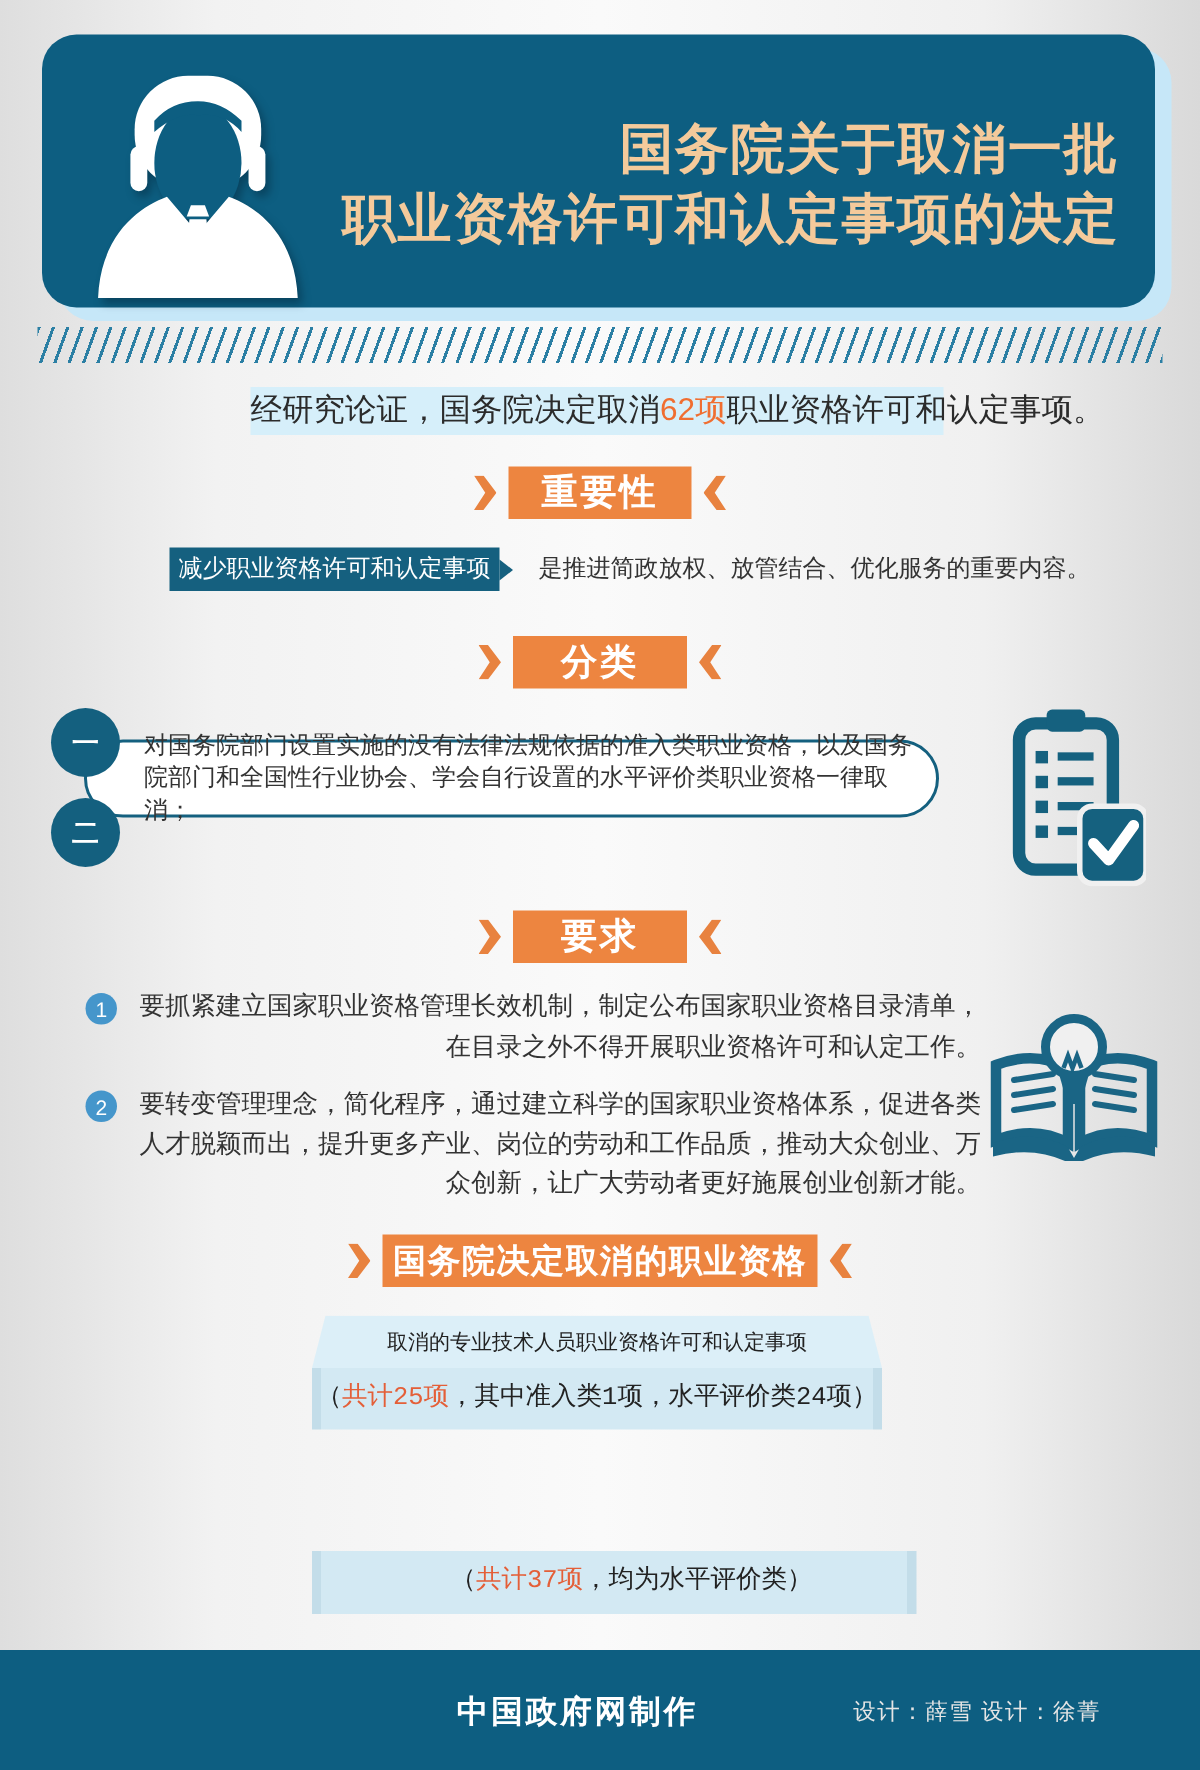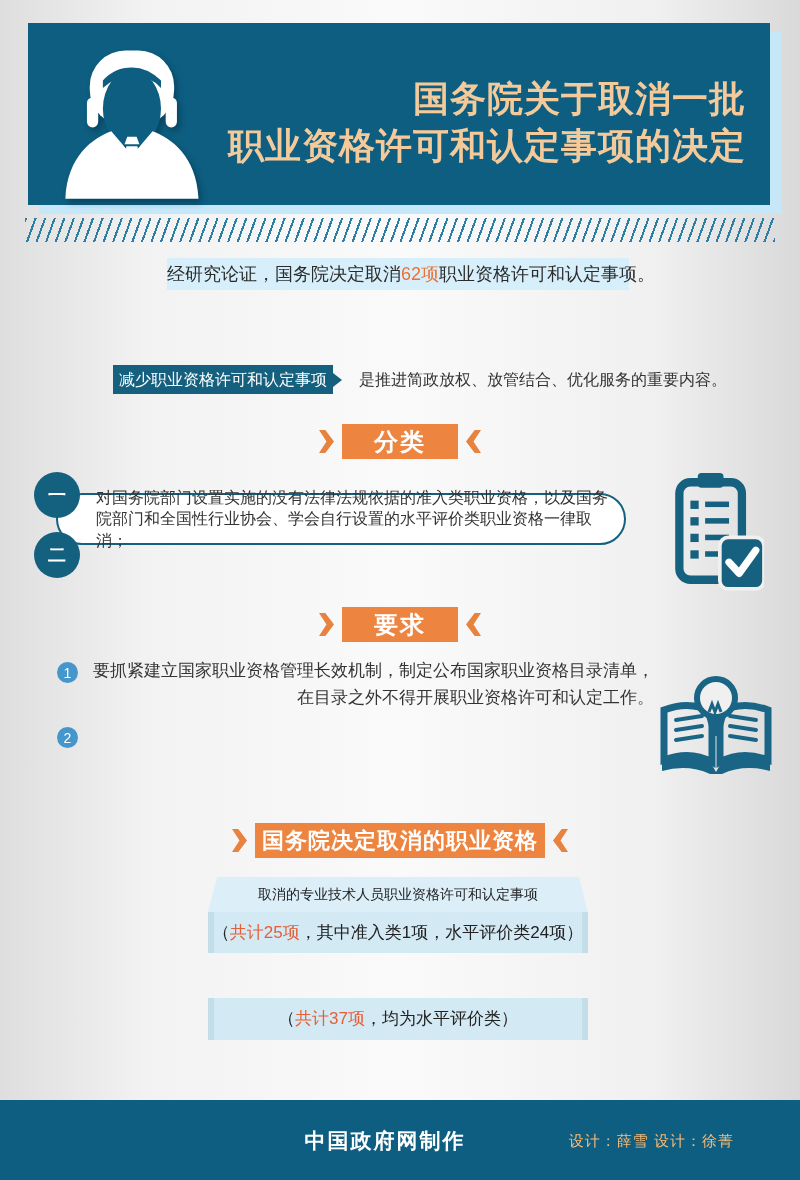--- a/index.html
+++ b/index.html
@@ -3,32 +3,32 @@
 <meta charset="utf-8">
 <style>
   html,body{margin:0;padding:0;}
   body{width:800px;height:1180px;font-family:"Liberation Sans",sans-serif;}
   .page{position:relative;width:800px;height:1180px;overflow:hidden;
         background:linear-gradient(90deg,#dedede 0%,#f2f2f2 18%,#fafafa 50%,#f0f0f0 82%,#d9d9d9 100%);}
   .abs{position:absolute;}
 
   
   .header-banner{left:28px;top:23px;width:742px;height:182px;background:#0d5e81;
-                 box-shadow:11px 9px 0 #c6e7f8;}
+                 box-shadow:11px 9px 0 #c6e7f8;border-radius:23px;}
   .person{left:28px;top:14px;width:150px;height:164px;filter:drop-shadow(3px 4px 3px rgba(0,20,35,.35));}
   .header-titles{right:24px;top:52px;text-align:right;color:#f4ca9b;font-weight:bold;
                  font-size:36px;line-height:47px;letter-spacing:1px;white-space:nowrap;}
 
   
   .stripes{left:25px;top:218px;width:750px;height:24px;
            background:repeating-linear-gradient(110deg,#2b7fa4 0,#2b7fa4 2px,rgba(0,0,0,0) 2px,rgba(0,0,0,0) 9px);}
 
   
   .intro-box{left:167px;top:258px;width:462px;height:32px;background:#d6effa;
-             font-size:18px;line-height:32px;text-align:center;color:#2b2b2b;white-space:nowrap;}
+             font-size:21px;line-height:32px;text-align:center;color:#2b2b2b;white-space:nowrap;}
   .hl-orange{color:#f06e31;}
   .hl-red{color:#e45f38;}
 
   
   .section-banner{left:0;width:800px;height:35px;display:flex;justify-content:center;align-items:center;gap:8px;}
   .banner-box{background:#ed8540;color:#fff;font-weight:bold;font-size:24px;line-height:35px;height:35px;
               padding:0 22px;min-width:72px;text-align:center;letter-spacing:2px;white-space:nowrap;}
   .banner-box.wide{font-size:22px;letter-spacing:1px;padding:0 7px;}
   .ribbon{width:15px;height:23px;background:#e8823f;}
   .ribbon-l{clip-path:polygon(0 0,42% 0,100% 50%,42% 100%,0 100%,50% 50%);}
@@ -59,29 +59,29 @@
 
   
   .checklist-icon{left:672px;top:471px;width:92px;height:120px;}
   .book-icon{left:660px;top:672px;width:112px;height:106px;}
 
   
   .slab{left:208px;width:380px;text-align:center;color:#222;white-space:nowrap;}
   .slab-top{height:35px;line-height:35px;font-size:14px;background:#dceff8;
             clip-path:polygon(9px 0,371px 0,380px 100%,0 100%);}
   .slab-bottom{height:41px;line-height:41px;font-size:17px;
-            background:linear-gradient(90deg,#c3dde9 0 6px,#d3e9f3 6px calc(100% - 6px),#c3dde9 calc(100% - 6px));}
+            background:linear-gradient(90deg,#c3dde9 0 6px,#d3e9f3 6px calc(100% - 6px),#c3dde9 calc(100% - 6px));font-family:Liberation Mono, monospace;}
   .slabA1{top:877px;} .slabA2{top:912px;}
-  .slabB1{top:963px;} .slabB2{top:998px;height:42px;line-height:42px;}
+  .slabB1{top:963px;} .slabB2{top:1034px;height:42px;line-height:42px;padding-left:23px;}
 
   
   .footer{left:0;top:1100px;width:800px;height:80px;background:#0d5e81;}
   .footer-producer{left:0;right:0;top:27px;text-align:center;transform:translateX(-15px);
                    color:#fff;font-size:21px;font-weight:bold;letter-spacing:2px;}
-  .footer-credits{right:66px;top:32px;color:#fdba74;font-size:15px;letter-spacing:1px;}
+  .footer-credits{right:66px;top:32px;color:#e5e5e5;font-size:15px;letter-spacing:1px;}
 </style>
 </head>
 <body>
 
 <div class="page">
 
   <div class="abs header-banner">
     <svg class="abs person" viewBox="0 0 160 170" xmlns="http://www.w3.org/2000/svg">
       <rect x="36" y="12" width="90" height="80" rx="38" fill="#ffffff"></rect>
       <rect x="33" y="62" width="12" height="32" rx="6" fill="#ffffff"></rect>
@@ -97,20 +97,25 @@
       <div>职业资格许可和认定事项的决定</div>
     </div>
   </div>
 
   <div class="abs stripes"></div>
 
   <div class="abs intro-box">
     <span>经研究论证，国务院决定取消</span><span class="hl-orange">62项</span><span>职业资格许可和认定事项。</span>
   </div>
 
+  <div class="abs section-banner" style="top:311px;">
+    <span class="ribbon ribbon-l"></span>
+    <span class="banner-box">重要性</span>
+    <span class="ribbon ribbon-r"></span>
+  </div>
 
   <div class="abs imp-tag">减少职业资格许可和认定事项</div>
   <div class="abs imp-arrow"></div>
   <div class="abs imp-text">是推进简政放权、放管结合、优化服务的重要内容。</div>
 
   <div class="abs section-banner" style="top:424px;">
     <span class="ribbon ribbon-l"></span>
     <span class="banner-box">分类</span>
     <span class="ribbon ribbon-r"></span>
   </div>
@@ -138,20 +143,21 @@
 
   <div class="abs section-banner" style="top:607px;">
     <span class="ribbon ribbon-l"></span>
     <span class="banner-box">要求</span>
     <span class="ribbon ribbon-r"></span>
   </div>
 
   <div class="abs req-badge req-badge1">1</div>
   <div class="abs req-text req-text1">要抓紧建立国家职业资格管理长效机制，制定公布国家职业资格目录清单，在目录之外不得开展职业资格许可和认定工作。</div>
   <div class="abs req-badge req-badge2">2</div>
+  <div class="abs req-text req-text2">要转变管理理念，简化程序，通过建立科学的国家职业资格体系，促进各类人才脱颖而出，提升更多产业、岗位的劳动和工作品质，推动大众创业、万众创新，让广大劳动者更好施展创业创新才能。</div>
 
   <svg class="abs book-icon" viewBox="0 0 112 106" xmlns="http://www.w3.org/2000/svg">
     <path d="M4,38 L4,88 Q30,78 52,90 L52,40 Q30,28 4,38 Z" fill="none" stroke="#1a6585" stroke-width="7"></path>
     <path d="M108,38 L108,88 Q82,78 60,90 L60,40 Q82,28 108,38 Z" fill="none" stroke="#1a6585" stroke-width="7"></path>
     <path d="M2,90 Q30,80 52,93 L56,100 L60,93 Q82,80 110,90 L110,99 Q84,92 62,102 L50,102 Q28,92 2,99 Z" fill="#1a6585"></path>
     <path d="M16,48 L42,44 M16,58 L42,54 M16,68 L42,64 M70,44 L96,48 M70,54 L96,58 M70,64 L96,68" stroke="#1a6585" stroke-width="4" stroke-linecap="round"></path>
     <circle cx="56" cy="26" r="19" fill="#f0f0f0" stroke="#1a6585" stroke-width="6"></circle>
     <path d="M46,44 L66,44 L62,58 L50,58 Z" fill="#1a6585"></path>
     <rect x="51" y="58" width="10" height="6" fill="#1a6585"></rect>
     <path d="M49,40 L52,32 L55,40 L58,32 L61,40" fill="none" stroke="#1a6585" stroke-width="3"></path>

